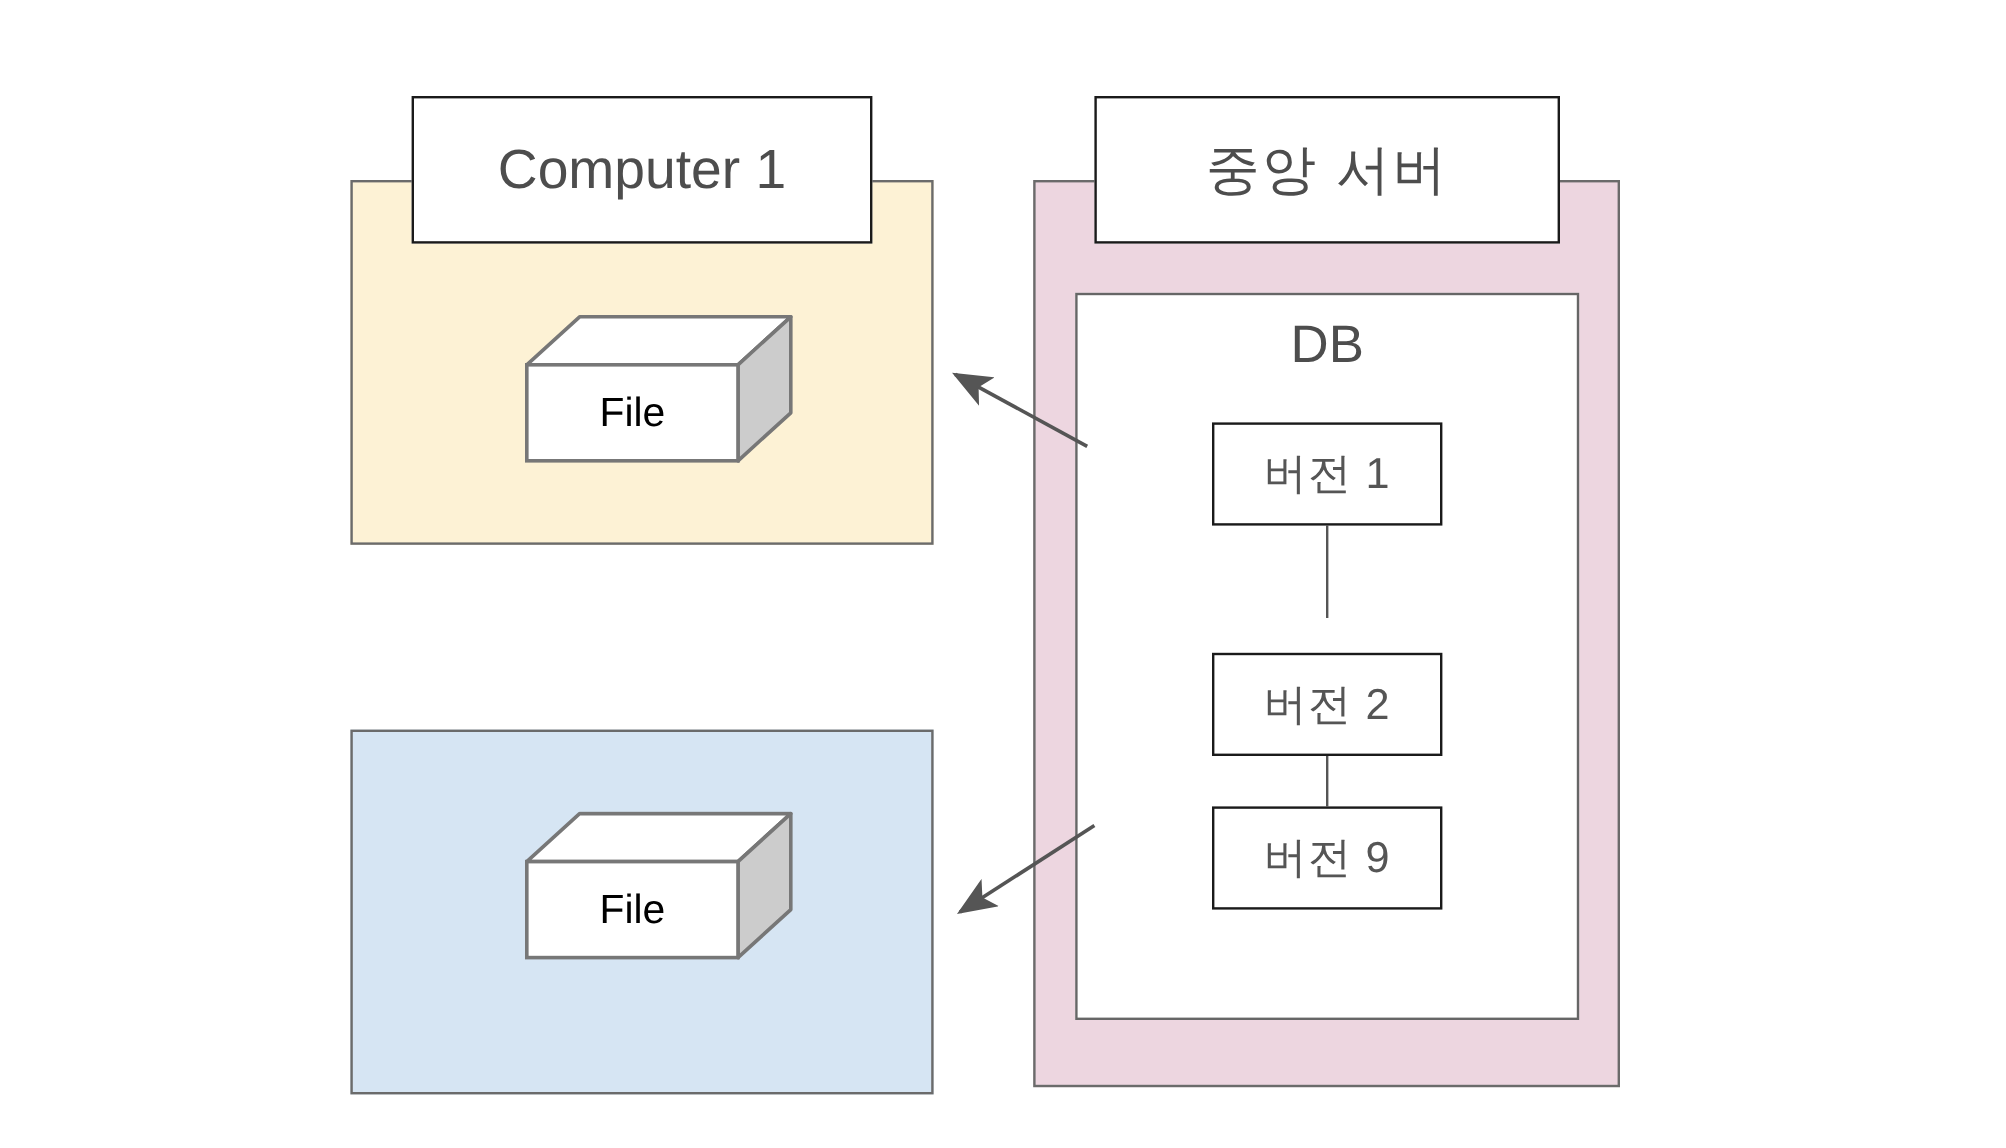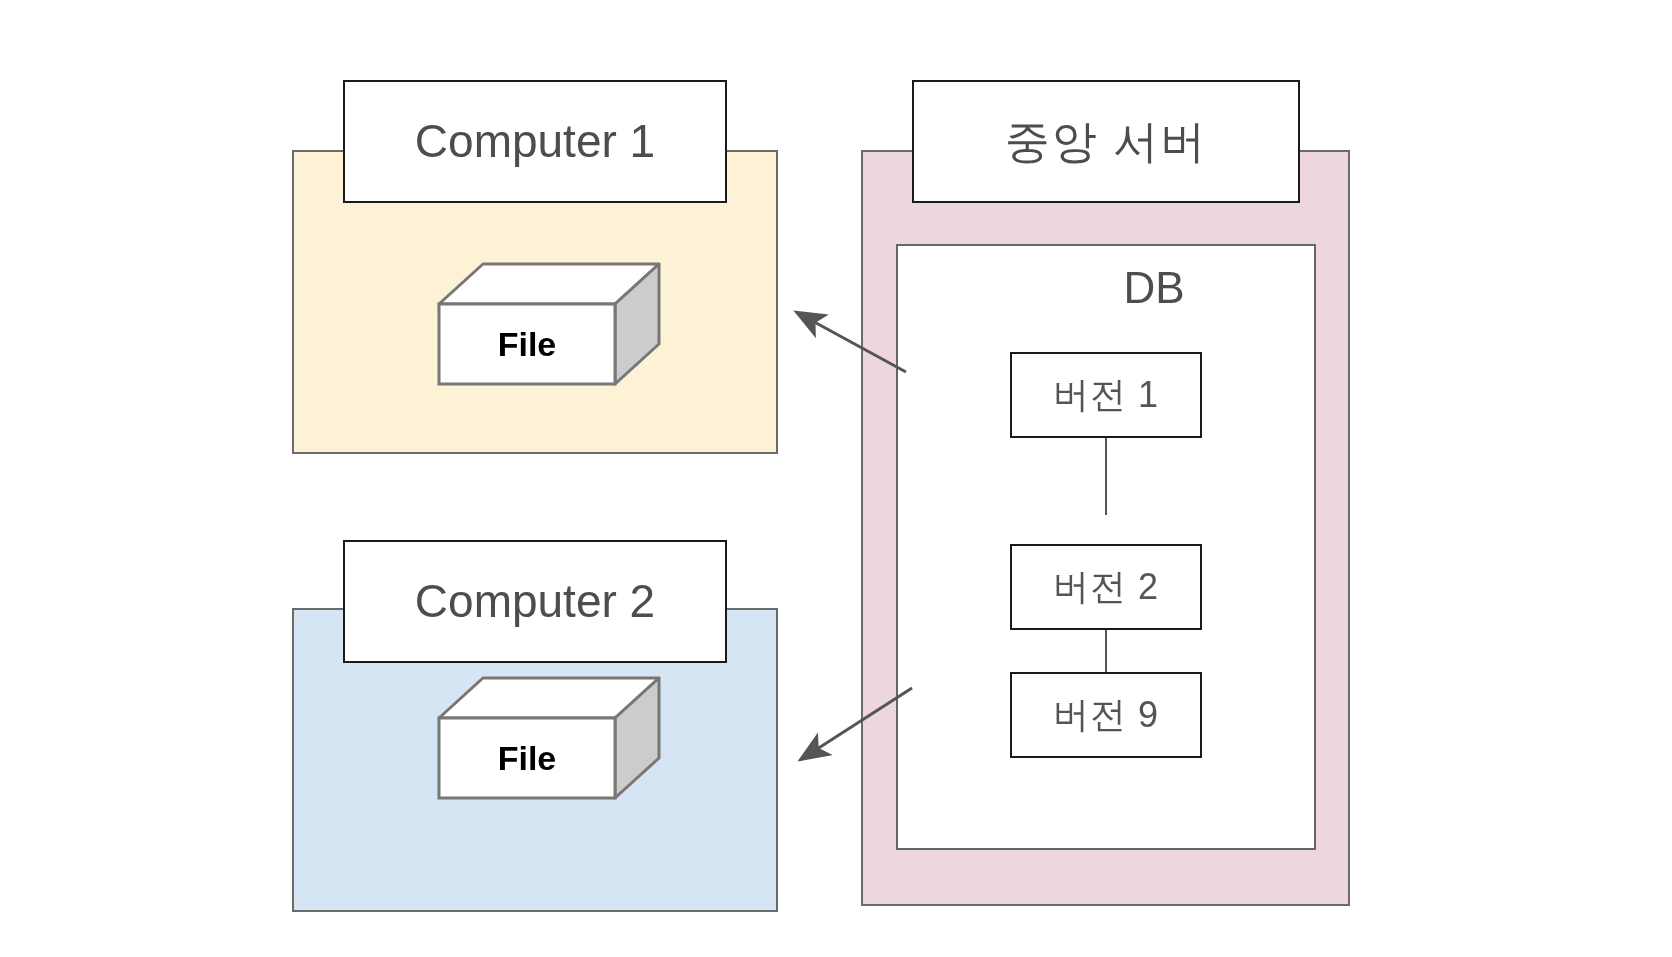--- a/index.html
+++ b/index.html
@@ -63,21 +63,20 @@
     z-index: 3;
   }
   .db-label {
     position: absolute;
     width: 100%;
     top: 18px;
     text-align: center;
     color: #4d4d4d;
     font-size: 44px;
     line-height: 1.1;
-    margin-left: 48px;
   }
 
   
   .version-box {
     position: absolute;
     box-sizing: border-box;
     background: #ffffff;
     border: 2px solid #1a1a1a;
     display: flex;
     align-items: center;
@@ -94,21 +93,20 @@
     position: absolute;
     width: 2px;
     background: #555555;
     z-index: 3;
   }
 
   
   .file3d {
     position: absolute;
     z-index: 4;
-    font-weight: bold;
   }
   .file3d svg { display: block; }
   .file3d .file-caption {
     position: absolute;
     left: 0;
     width: 152px;
     text-align: center;
     color: #000000;
     font-size: 34px;
     line-height: 1.1;
@@ -142,23 +140,20 @@
 
       <polygon points="178,42 222,2 222,82 178,122" fill="#cccccc" stroke="#777777" stroke-width="3" stroke-linejoin="round"></polygon>
 
       <rect x="2" y="42" width="176" height="80" fill="#ffffff" stroke="#777777" stroke-width="3"></rect>
     </svg>
     <div class="file-caption" style="left:2px; top:64px; width:176px;">File</div>
   </div>
 
   <div class="pool pool-blue" style="left:292px; top:608px; width:486px; height:304px;"></div>
 
-  <div class="title-plate" style="left:343px; top:540px; width:384px; height:123px;">
-    <span class="title-text">Computer 2</span>
-  </div>
 
   <div class="file3d" style="left:437px; top:676px; width:224px; height:125px;">
     <svg width="224" height="125" viewBox="0 0 224 125" aria-hidden="true">
       <polygon points="2,42 46,2 222,2 178,42" fill="#ffffff" stroke="#777777" stroke-width="3" stroke-linejoin="round"></polygon>
       <polygon points="178,42 222,2 222,82 178,122" fill="#cccccc" stroke="#777777" stroke-width="3" stroke-linejoin="round"></polygon>
       <rect x="2" y="42" width="176" height="80" fill="#ffffff" stroke="#777777" stroke-width="3"></rect>
     </svg>
     <div class="file-caption" style="left:2px; top:64px; width:176px;">File</div>
   </div>
 

